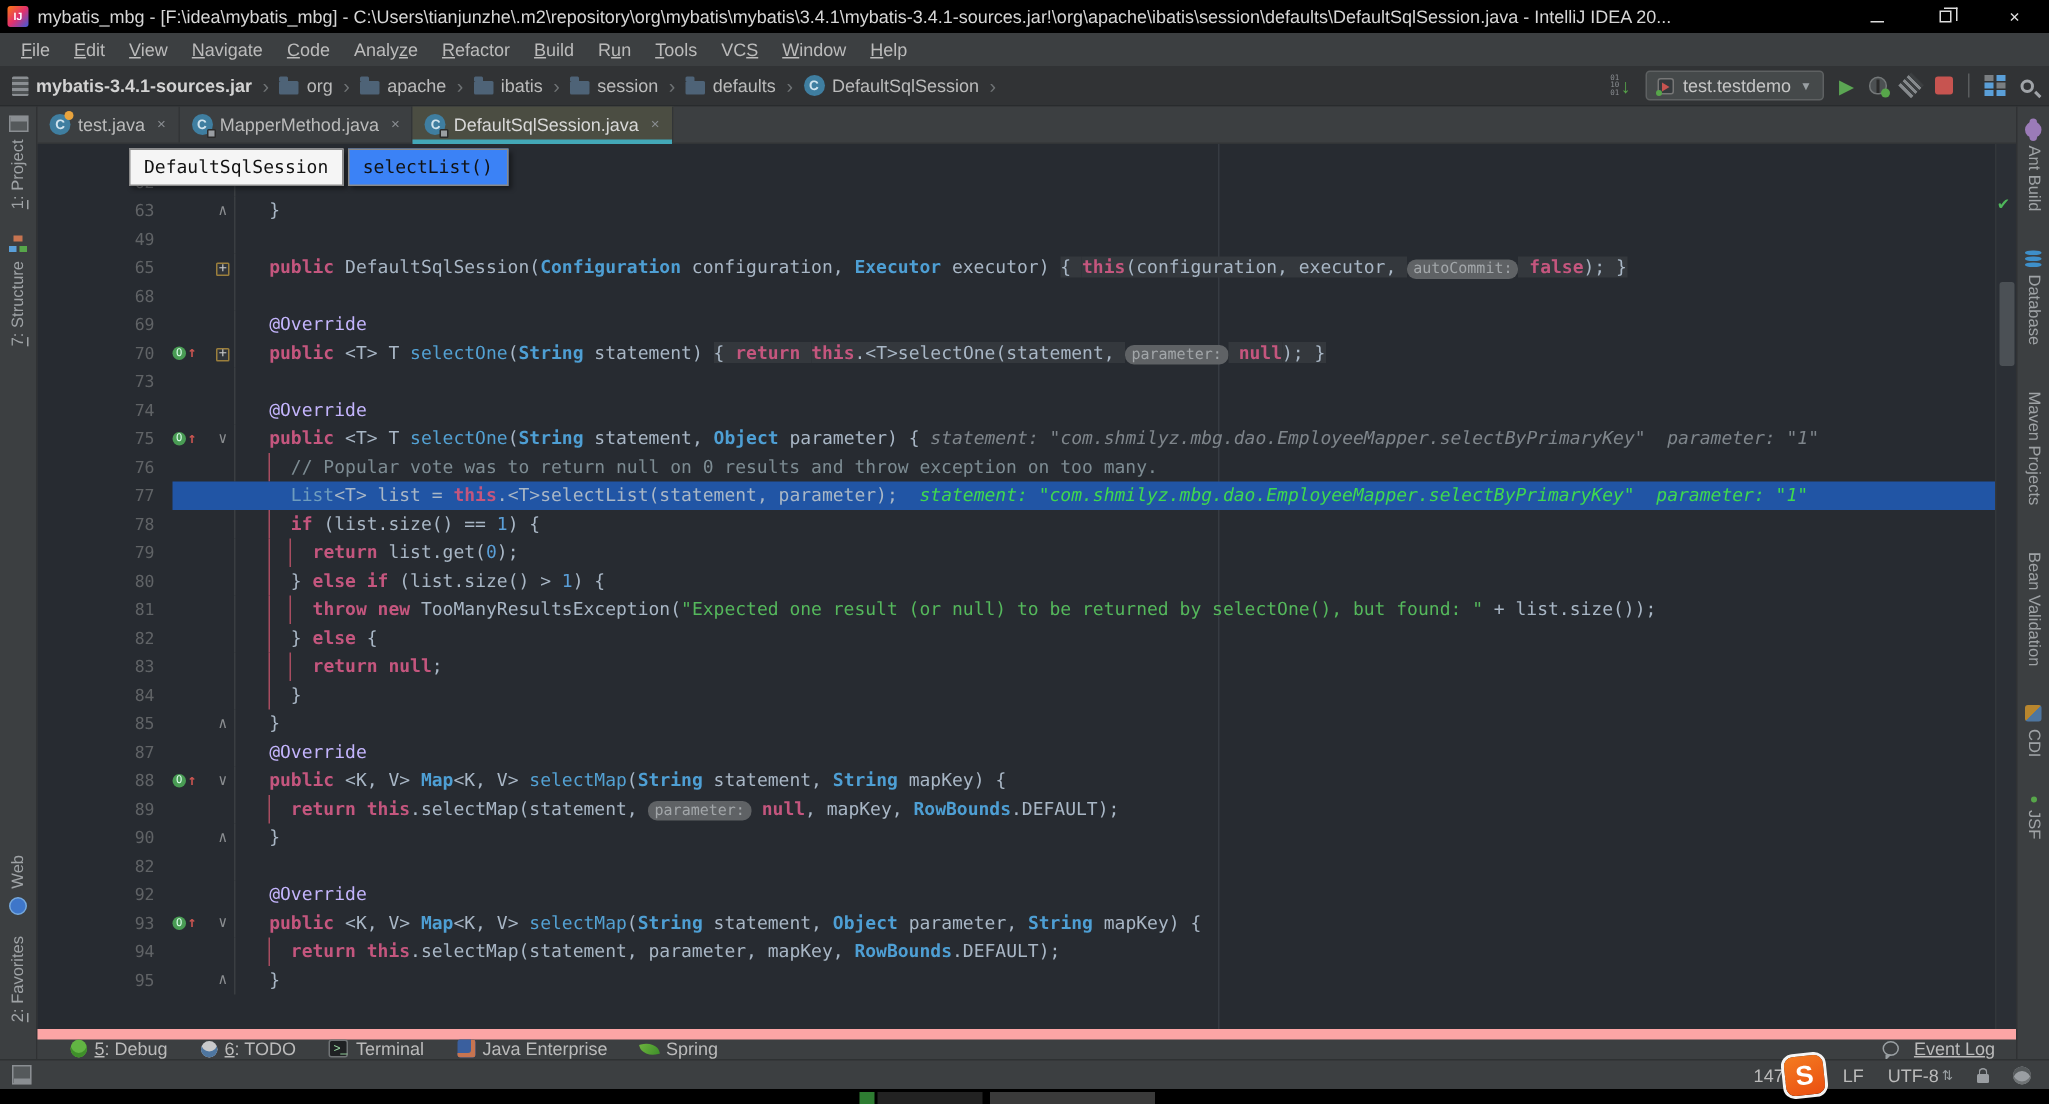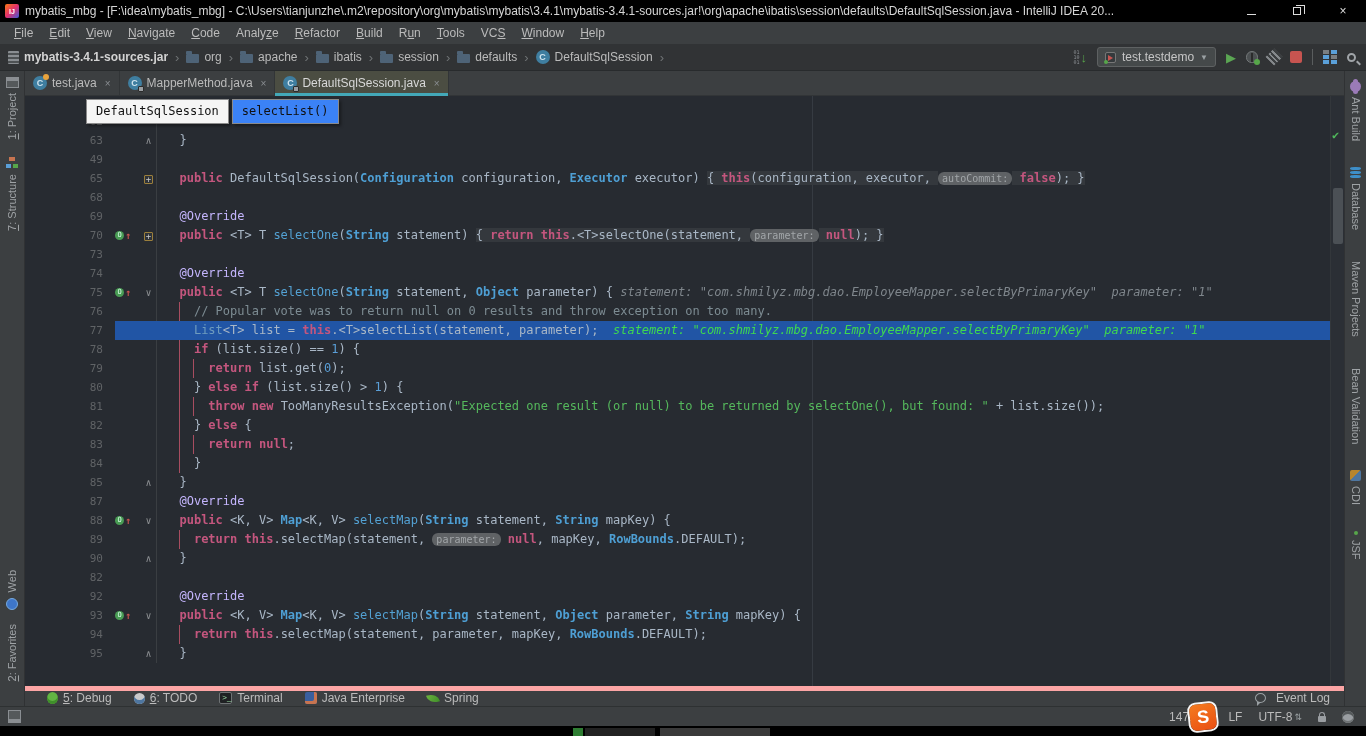--- a/index.html
+++ b/index.html
@@ -143,24 +143,24 @@
   .popup-box { padding:2px 9px; border:1px solid #8a8a8a; color:#111; box-shadow:2px 2px 3px rgba(0,0,0,.4); }
   .popup-class { background:#f5f5f5; }
   .popup-method { background:#3b82f6; }
 
   #scroll-stripe { position:absolute; right:0; top:0; bottom:0; width:14px; border-left:1px solid #33373b; background:#2b2f35; }
   .ok-check { position:absolute; top:30px; left:1px; color:#4fb75b; font-size:12px; font-weight:bold; }
   .scroll-thumb { position:absolute; top:92px; left:2px; width:10px; height:56px; background:#4b5055; border-radius:2px; }
 
   
   #bottombar { position:absolute; left:25px; top:686px; width:1319px; height:20px; background:#3c3f41;
-    border-top:5px solid #fca5a5; display:flex; align-items:flex-start; font-size:12px; color:#bbbbbb; }
+    border-top:7px solid #fca5a5; display:flex; align-items:flex-end; font-size:12px; color:#bbbbbb; }
   .bb-item { display:flex; align-items:center; gap:5px; margin-left:22px; }
   .bb-item u { text-decoration:underline; }
-  .bb-right { margin-left:auto; margin-right:14px; display:flex; align-items:center; gap:10px; }
+  .bb-right { margin-left:auto; margin-right:14px; display:flex; align-items:center; gap:10px;text-decoration:underline; }
   .ic-debugtw { width:11px; height:12px; border-radius:50%; background:#62b543; box-shadow:inset 0 -3px 0 #3f8f2a; }
   .ic-todo { width:11px; height:11px; border-radius:50%; background:#c9cacb; box-shadow:inset 0 -4px 0 #4e76a0; }
   .ic-terminal { width:13px; height:12px; background:#1f2123; border:1px solid #6f7375; border-radius:2px;
     color:#9fe0a8; font-size:8px; line-height:10px; padding-left:2px; }
   .ic-javaee { width:12px; height:12px; background:#3a5f9e; border-radius:2px;
     box-shadow:inset -3px -3px 0 #c77450; }
   .ic-spring { width:12px; height:9px; background:linear-gradient(135deg,#6cb33e,#3f8f2a); border-radius:0 90% 0 90%; transform:rotate(-15deg); }
   .ic-bubble { position:relative; width:11px; height:10px; border:1px solid #9aa0a3; border-radius:50%; }
   .ic-bubble::after { content:""; position:absolute; left:1px; bottom:-4px; width:0; height:0;
     border-top:4px solid #9aa0a3; border-right:4px solid transparent; }

